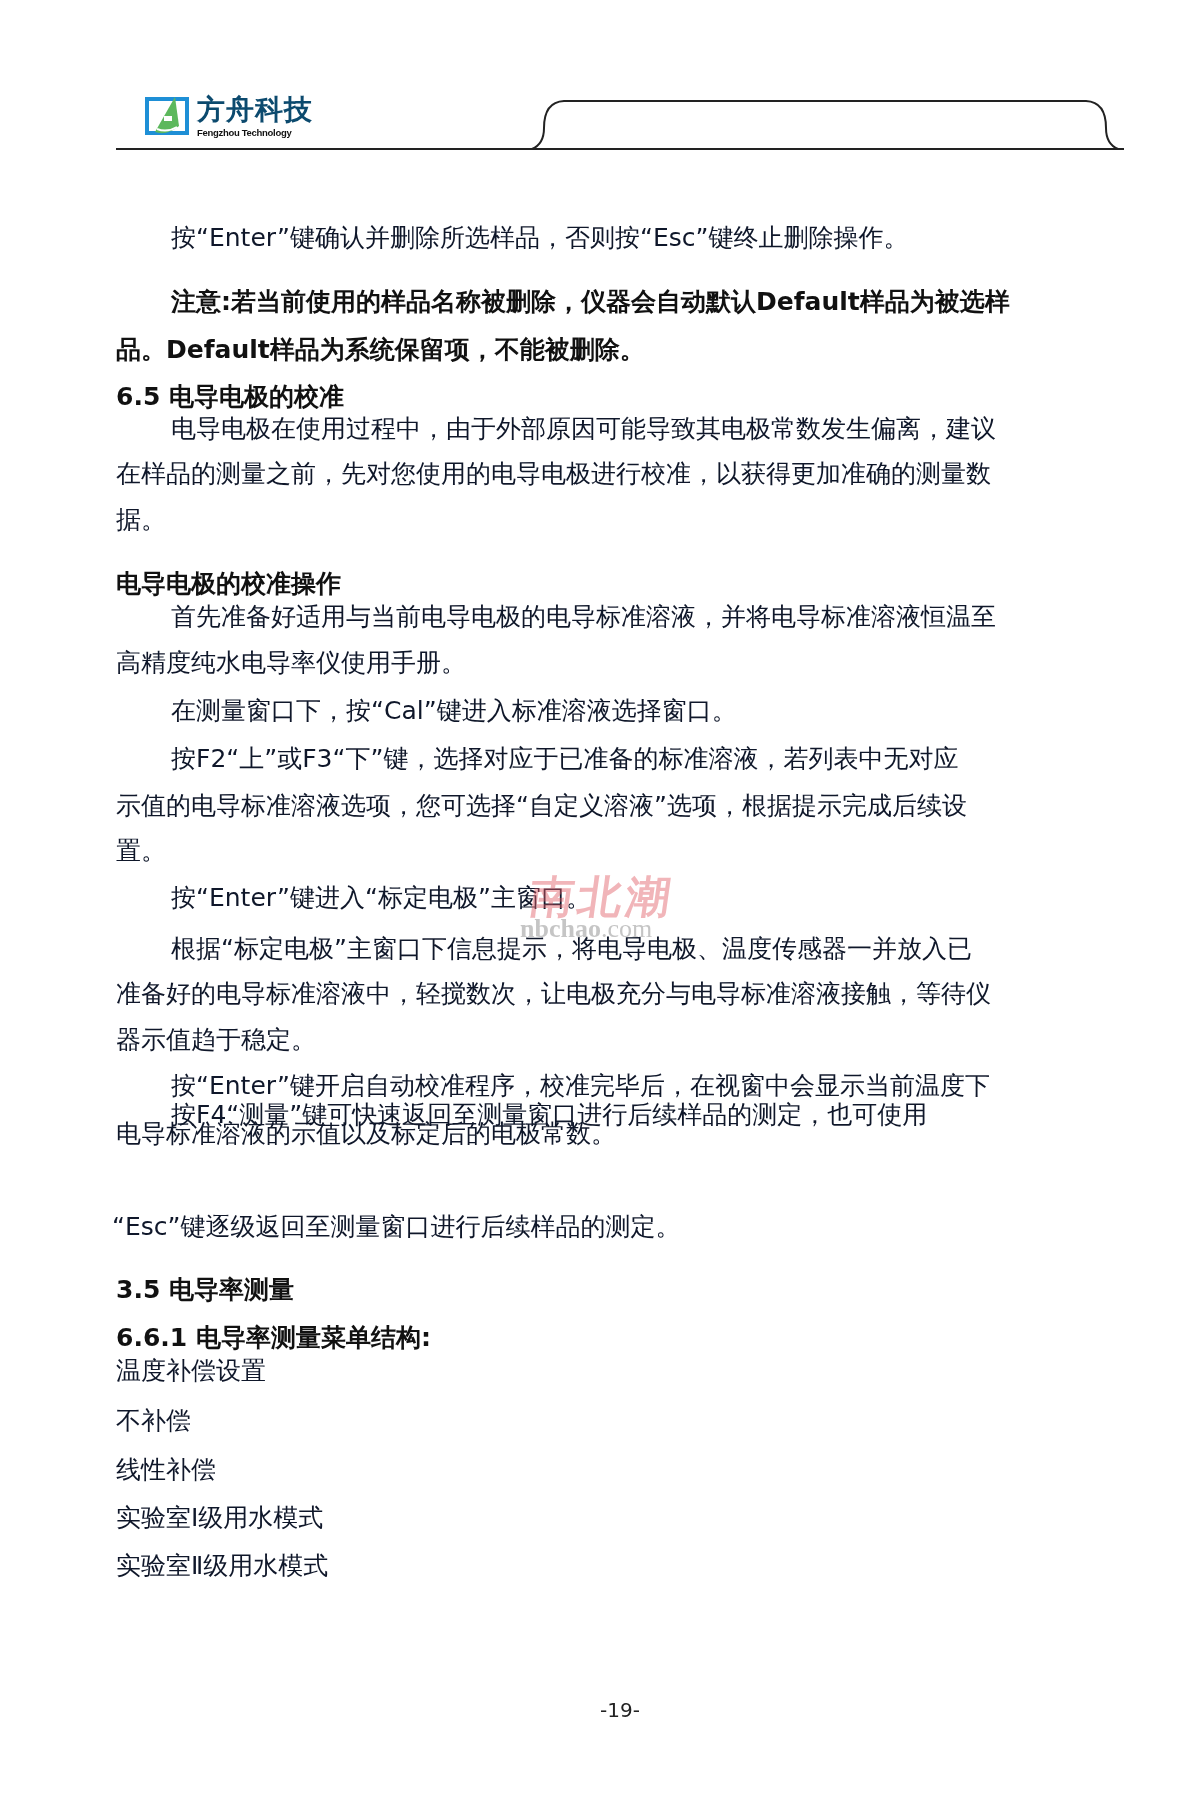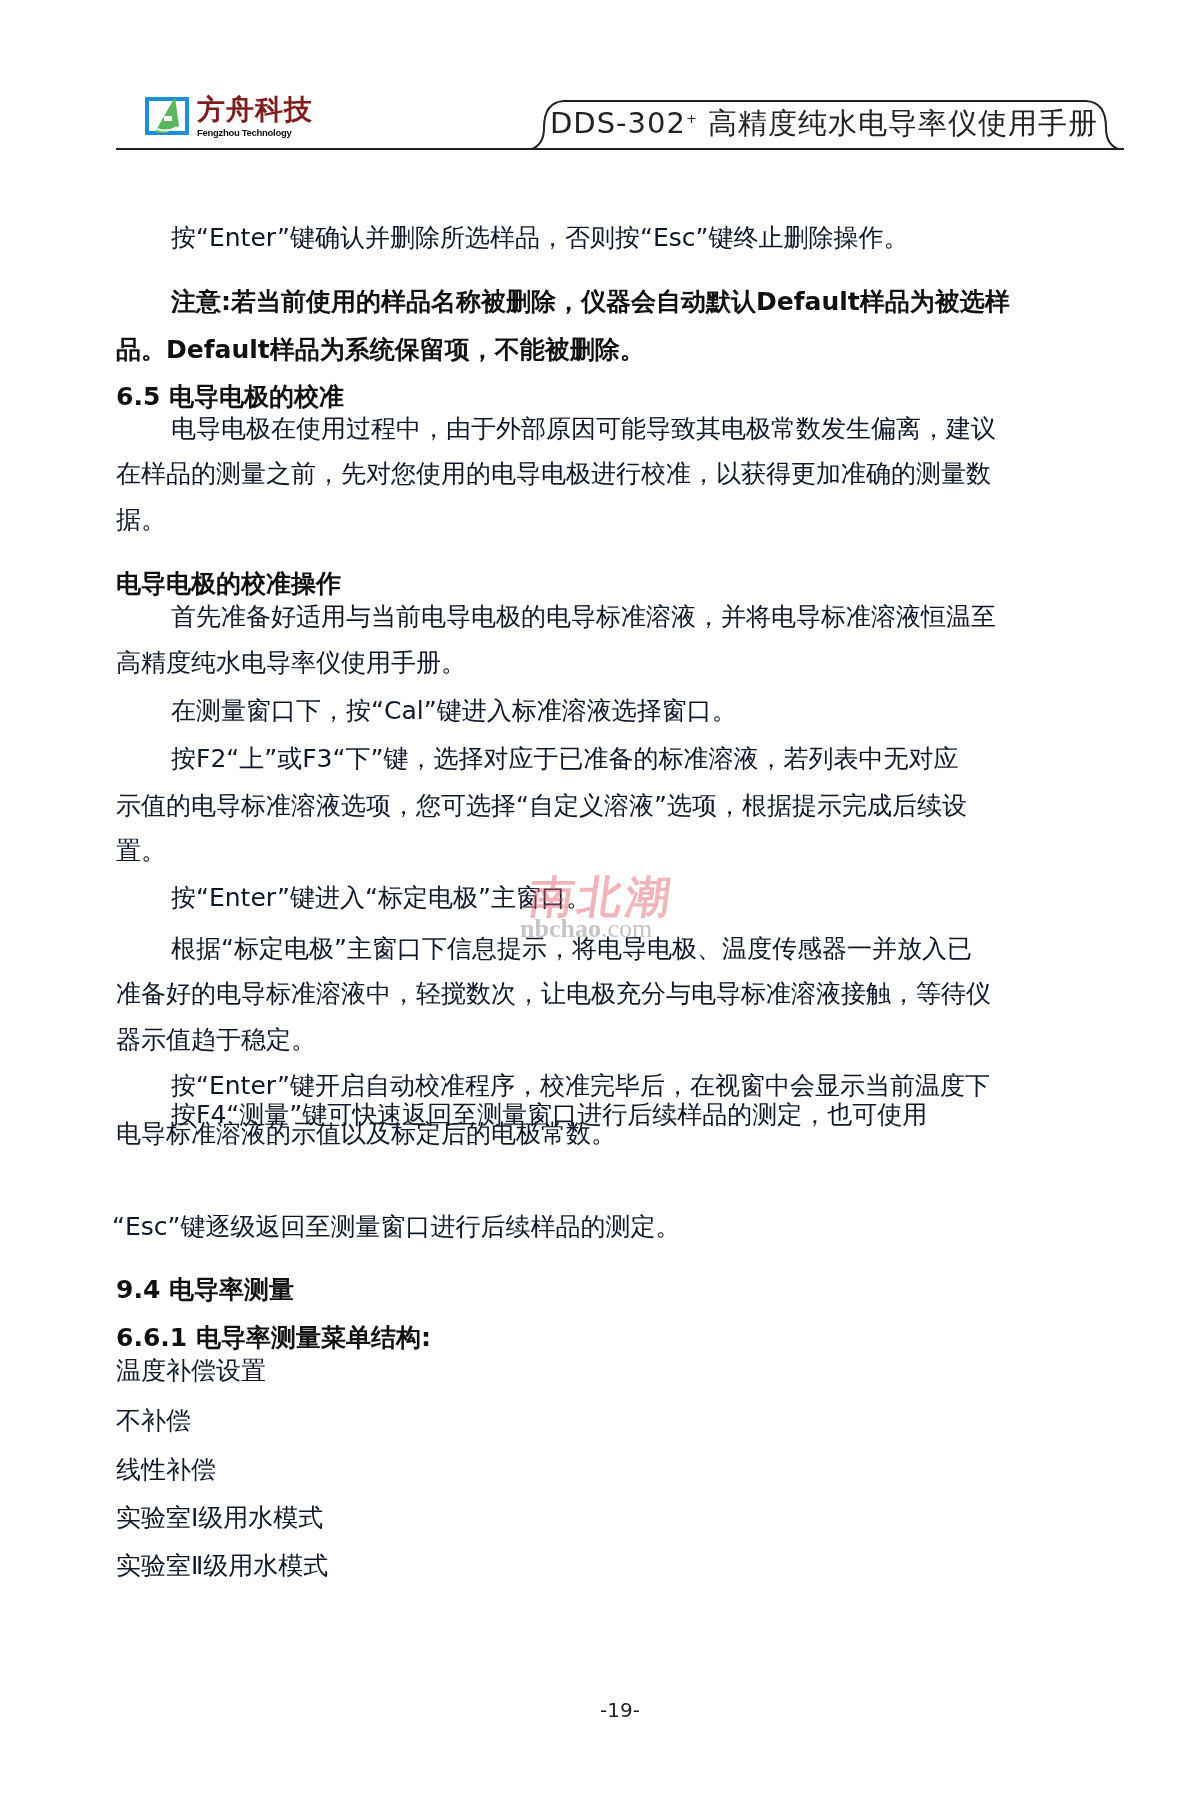--- a/index.html
+++ b/index.html
@@ -1,20 +1,20 @@
 <!DOCTYPE html>
 <html><head>
 <meta charset="utf-8">
 <style>
   html, body { margin:0; padding:0; background:#ffffff; }
   body { width:1200px; height:1812px; position:relative; overflow:hidden;
          font-family: "DejaVu Sans", "Liberation Sans", sans-serif; color:#1a1a1a; }
   .logo { position:absolute; left:145px; top:94px; width:170px; height:48px; }
   .logo-mark { position:absolute; left:0; top:2px; width:44px; height:42px; }
-  .logo-cn { position:absolute; left:52px; top:0px; font-size:28px; font-weight:bold; letter-spacing:1px; color:#7f1d1d; line-height:32px; white-space:nowrap; }
+  .logo-cn { position:absolute; left:52px; top:0px; font-size:28px; font-weight:bold; letter-spacing:1px; color:#0c4a6e; line-height:32px; white-space:nowrap; }
   .logo-en { position:absolute; left:52px; top:33px; font-size:9.5px; font-weight:bold; color:#111; letter-spacing:-0.3px; white-space:nowrap; font-family:"Liberation Sans", sans-serif; }
   .rule { position:absolute; left:116px; top:148px; width:1008px; height:2px; background:#222; }
   .title-box { position:absolute; left:530px; top:98px; width:590px; height:52px; }
   .title-box svg { position:absolute; left:0; top:0; }
   .title-text { position:absolute; left:20px; top:6px; font-size:29px; color:#222; white-space:nowrap; letter-spacing:1px; line-height:38px; font-family:"DejaVu Sans", sans-serif; }
   .title-text sup { font-size:13px; position:relative; top:-4px; vertical-align:top; }
   .line { position:absolute; left:116px; font-size:25px; line-height:30px; white-space:nowrap; color:#0f172a; }
   .indent { left:171px; }
   .bold { font-weight:bold; color:#111;margin-top:16px; }
   .page-num { position:absolute; left:0; width:1200px; text-align:center; font-size:20px; color:#222;padding-left:20px; }
@@ -34,21 +34,20 @@
     <rect x="19" y="20" width="8" height="5" fill="#ffffff"></rect>
   </svg>
   <span class="logo-cn">方舟科技</span>
   <span class="logo-en">Fengzhou Technology</span>
 </div>
 
 <div class="title-box">
   <svg width="590" height="52" viewBox="0 0 590 52">
     <path d="M2 51 Q14 46 14 30 Q14 4 34 3 L556 3 Q576 4 576 30 Q576 46 588 51" fill="none" stroke="#222" stroke-width="2"></path>
   </svg>
-  <div class="title-text"><span>DDS-302</span><sup>+</sup><span> 高精度纯水电导率仪使用手册</span></div>
 </div>
 
 <div class="rule"></div>
 
 <div class="line indent" style="top:223px">按“Enter”键确认并删除所选样品，否则按“Esc”键终止删除操作。</div>
 <div class="line indent bold" style="top:271px">注意:若当前使用的样品名称被删除，仪器会自动默认Default样品为被选样</div>
 <div class="line bold" style="top:319px">品。Default样品为系统保留项，不能被删除。</div>
 <div class="line bold" style="top:366px">6.5 电导电极的校准</div>
 <div class="line indent" style="top:414px">电导电极在使用过程中，由于外部原因可能导致其电极常数发生偏离，建议</div>
 <div class="line" style="top:459px">在样品的测量之前，先对您使用的电导电极进行校准，以获得更加准确的测量数</div>
@@ -61,21 +60,21 @@
 <div class="line" style="top:791px">示值的电导标准溶液选项，您可选择“自定义溶液”选项，根据提示完成后续设</div>
 <div class="line" style="top:836px">置。</div>
 <div class="line indent" style="top:883px">按“Enter”键进入“标定电极”主窗口。</div>
 <div class="line indent" style="top:934px">根据“标定电极”主窗口下信息提示，将电导电极、温度传感器一并放入已</div>
 <div class="line" style="top:979px">准备好的电导标准溶液中，轻搅数次，让电极充分与电导标准溶液接触，等待仪</div>
 <div class="line" style="top:1025px">器示值趋于稳定。</div>
 <div class="line indent" style="top:1071px">按“Enter”键开启自动校准程序，校准完毕后，在视窗中会显示当前温度下</div>
 <div class="line" style="top:1119px">电导标准溶液的示值以及标定后的电极常数。</div>
 <div class="line indent" style="top:1100px">按F4“测量”键可快速返回至测量窗口进行后续样品的测定，也可使用</div>
 <div class="line" style="top:1212px; left:112px">“Esc”键逐级返回至测量窗口进行后续样品的测定。</div>
-<div class="line bold" style="top:1259px">9.4 电导率测量</div>
+<div class="line bold" style="top:1259px">3.5 电导率测量</div>
 <div class="line bold" style="top:1307px">6.6.1 电导率测量菜单结构:</div>
 <div class="line" style="top:1356px">温度补偿设置</div>
 <div class="line" style="top:1406px">不补偿</div>
 <div class="line" style="top:1455px">线性补偿</div>
 <div class="line" style="top:1503px">实验室Ⅰ级用水模式</div>
 <div class="line" style="top:1551px">实验室Ⅱ级用水模式</div>
 
 <div class="watermark">
   <span class="wm-cn">南北潮</span>
   <span class="wm-en"><b>nbchao</b><span>.com</span></span>

